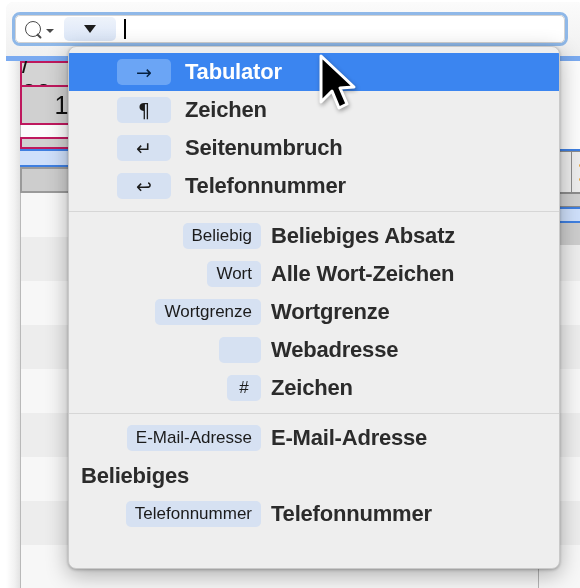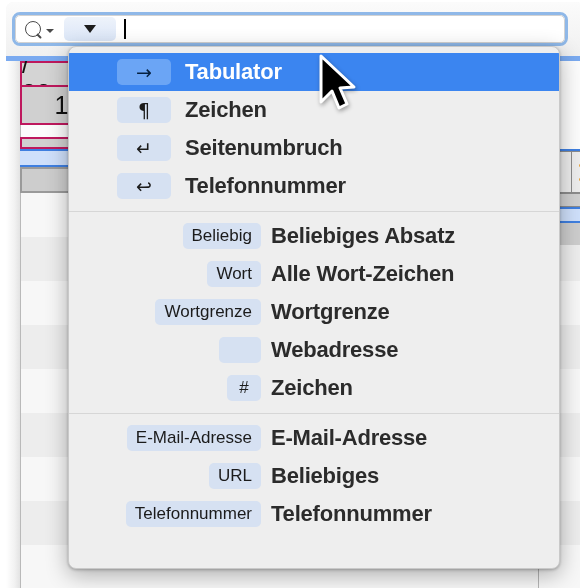--- a/index.html
+++ b/index.html
@@ -412,23 +412,20 @@
     <div class="menu-sep"></div>
 
     <div class="menu-group">
       <div class="menu-row">
         <span class="chip-wrap">
           <span class="chip">E-Mail-Adresse</span>
         </span>
         <span class="menu-label">E-Mail-Adresse</span>
       </div>
       <div class="menu-row">
-        <span class="chip-wrap">
-          <span class="chip">URL</span>
-        </span>
         <span class="menu-label">Beliebiges</span>
       </div>
       <div class="menu-row">
         <span class="chip-wrap">
           <span class="chip">Telefonnummer</span>
         </span>
         <span class="menu-label">Telefonnummer</span>
       </div>
     </div>
   </div>

